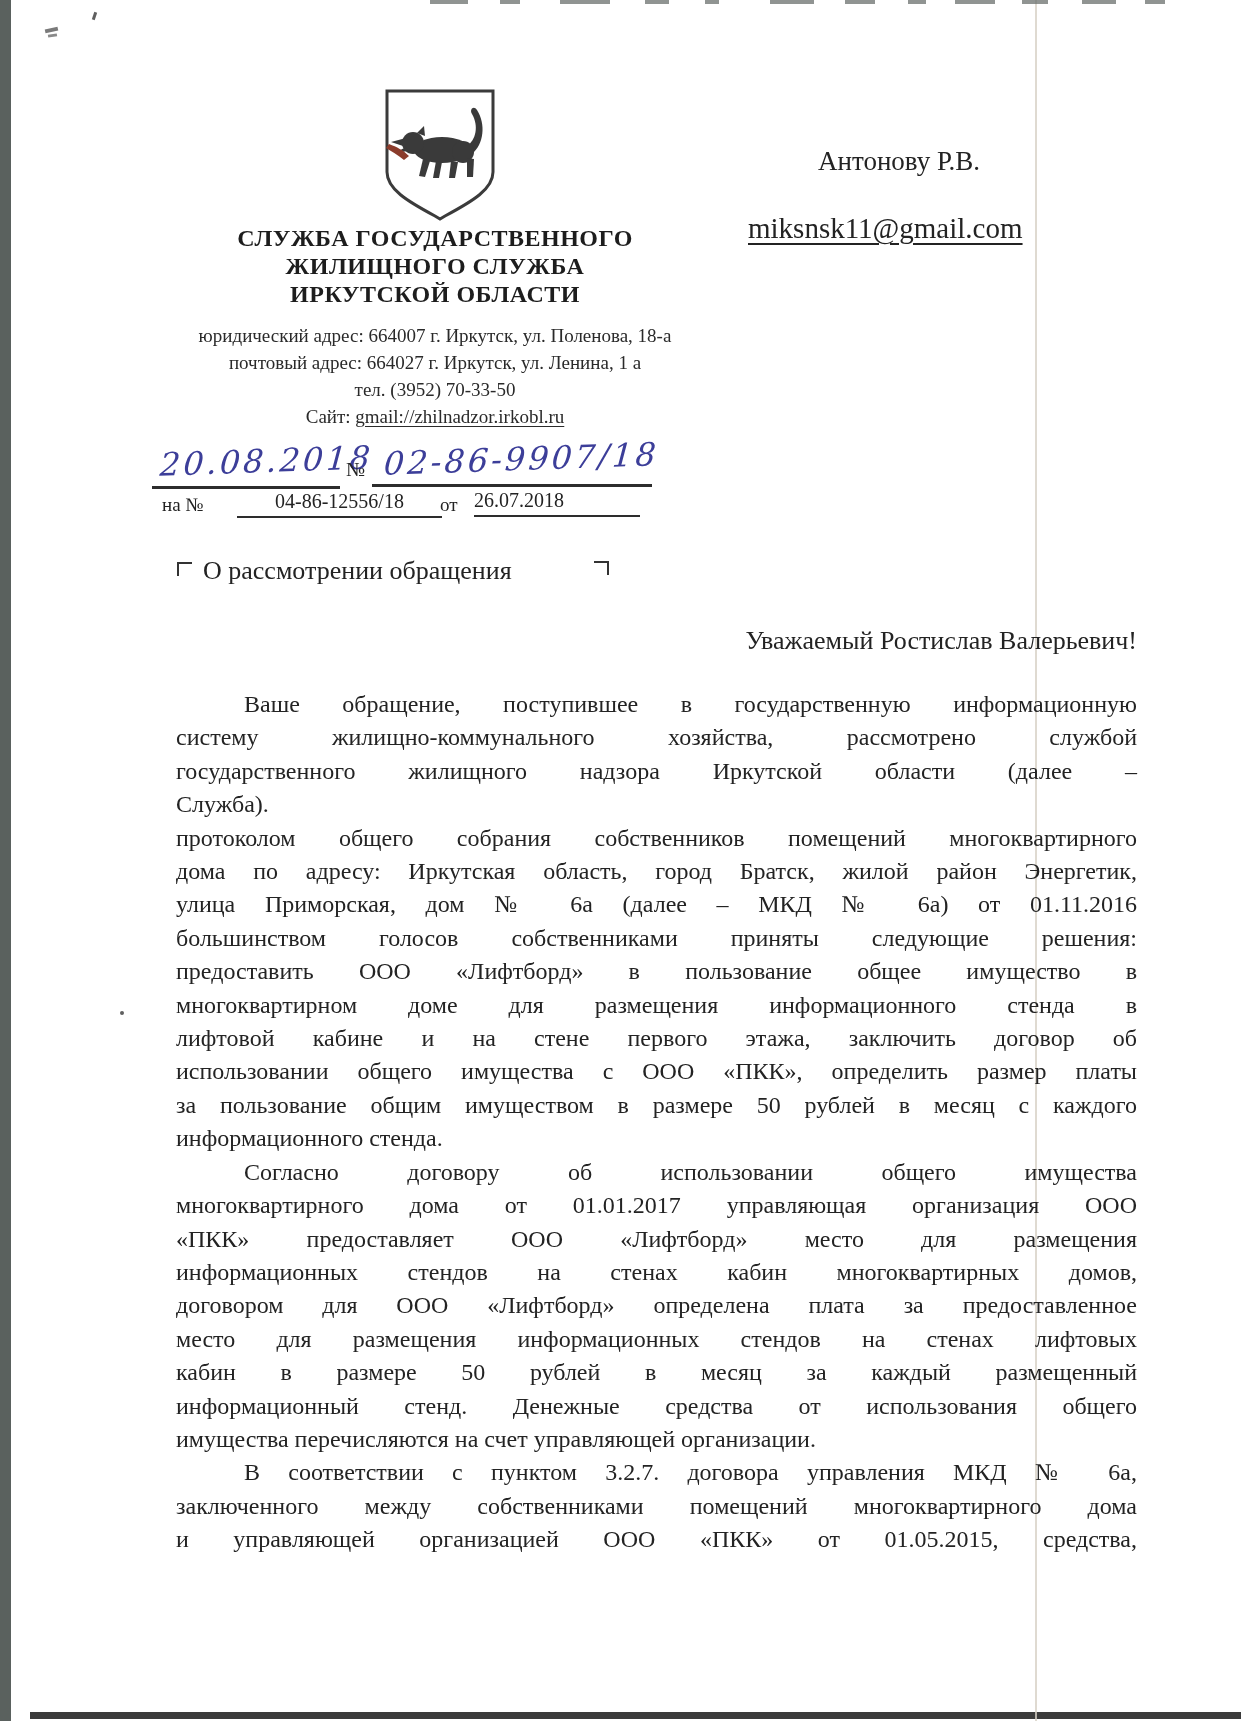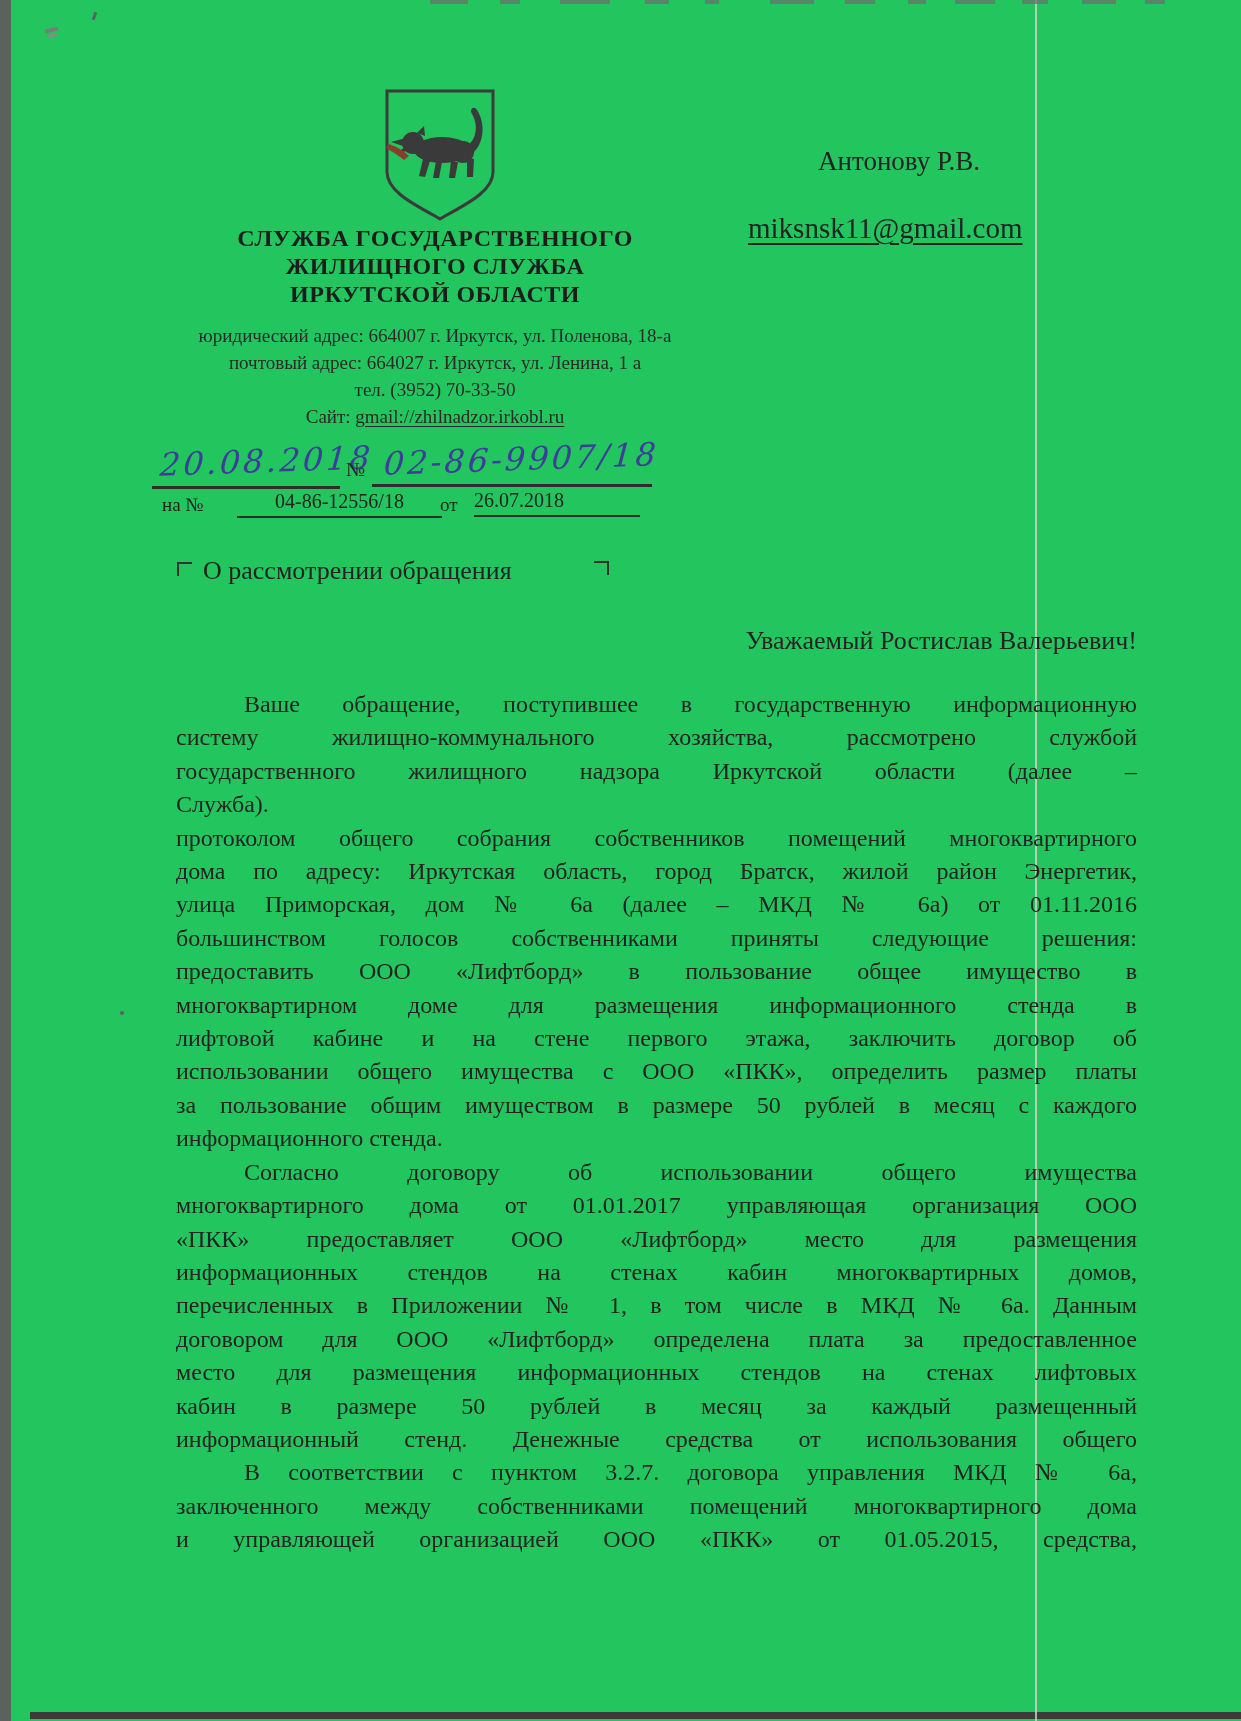--- a/index.html
+++ b/index.html
@@ -1,18 +1,18 @@
 <!DOCTYPE html>
 <html><head>
 <meta charset="utf-8">
 <style>
   html,body{margin:0;padding:0;background:#d9d9d9;}
   .page{
     position:relative;width:1241px;height:1721px;margin:0 auto;
-    background:#22c55e;overflow:hidden;
+    background:#ffffff;overflow:hidden;
     font-family:"Liberation Serif","DejaVu Serif",serif;color:#232323;
   }
   
   .edge-strip-left{position:absolute;left:0;top:0;width:11px;height:1721px;background:#5a615e;}
   .edge-strip-bottom{position:absolute;left:30px;right:0;top:1712px;height:7px;background:#3b3b3b;}
   .scan-line-vertical{position:absolute;left:1035px;top:0;width:2px;height:1721px;background:#d7d1c6;opacity:.8;}
   .smudge{position:absolute;top:0;height:4px;background:#6b706e;opacity:.75;}
   .speck{position:absolute;background:#5f5f5f;}
   
   .recipient{position:absolute;left:818px;top:146px;font-size:27px;}
@@ -146,25 +146,25 @@
         <div class="bodyline">лифтовой кабине и на стене первого этажа, заключить договор об</div>
         <div class="bodyline">использовании общего имущества с ООО «ПКК», определить размер платы</div>
         <div class="bodyline">за пользование общим имуществом в размере 50 рублей в месяц с каждого</div>
         <div class="bodyline lastline">информационного стенда.</div>
       </div>
       <div>
         <div class="bodyline indent">Согласно договору об использовании общего имущества</div>
         <div class="bodyline">многоквартирного дома от 01.01.2017 управляющая организация ООО</div>
         <div class="bodyline">«ПКК» предоставляет ООО «Лифтборд» место для размещения</div>
         <div class="bodyline">информационных стендов на стенах кабин многоквартирных домов,</div>
-        <div class="bodyline">перечисленных в Приложении № 1, в том числе в МКД № 6а. Данным</div>
         <div class="bodyline">договором для ООО «Лифтборд» определена плата за предоставленное</div>
         <div class="bodyline">место для размещения информационных стендов на стенах лифтовых</div>
         <div class="bodyline">кабин в размере 50 рублей в месяц за каждый размещенный</div>
         <div class="bodyline">информационный стенд. Денежные средства от использования общего</div>
+        <div class="bodyline lastline">имущества перечисляются на счет управляющей организации.</div>
       </div>
       <div>
         <div class="bodyline indent">В соответствии с пунктом 3.2.7. договора управления МКД № 6а,</div>
         <div class="bodyline">заключенного между собственниками помещений многоквартирного дома</div>
         <div class="bodyline">и управляющей организацией ООО «ПКК» от 01.05.2015, средства,</div>
       </div>
     </div>
 
 </div>
 

